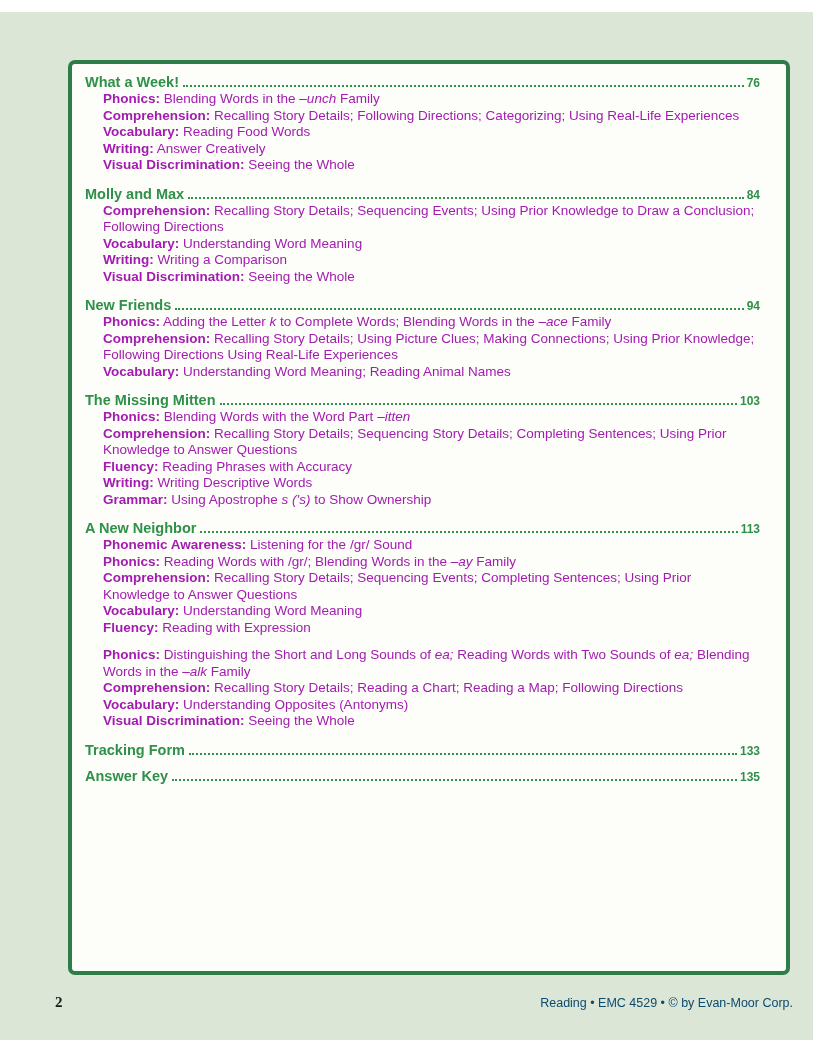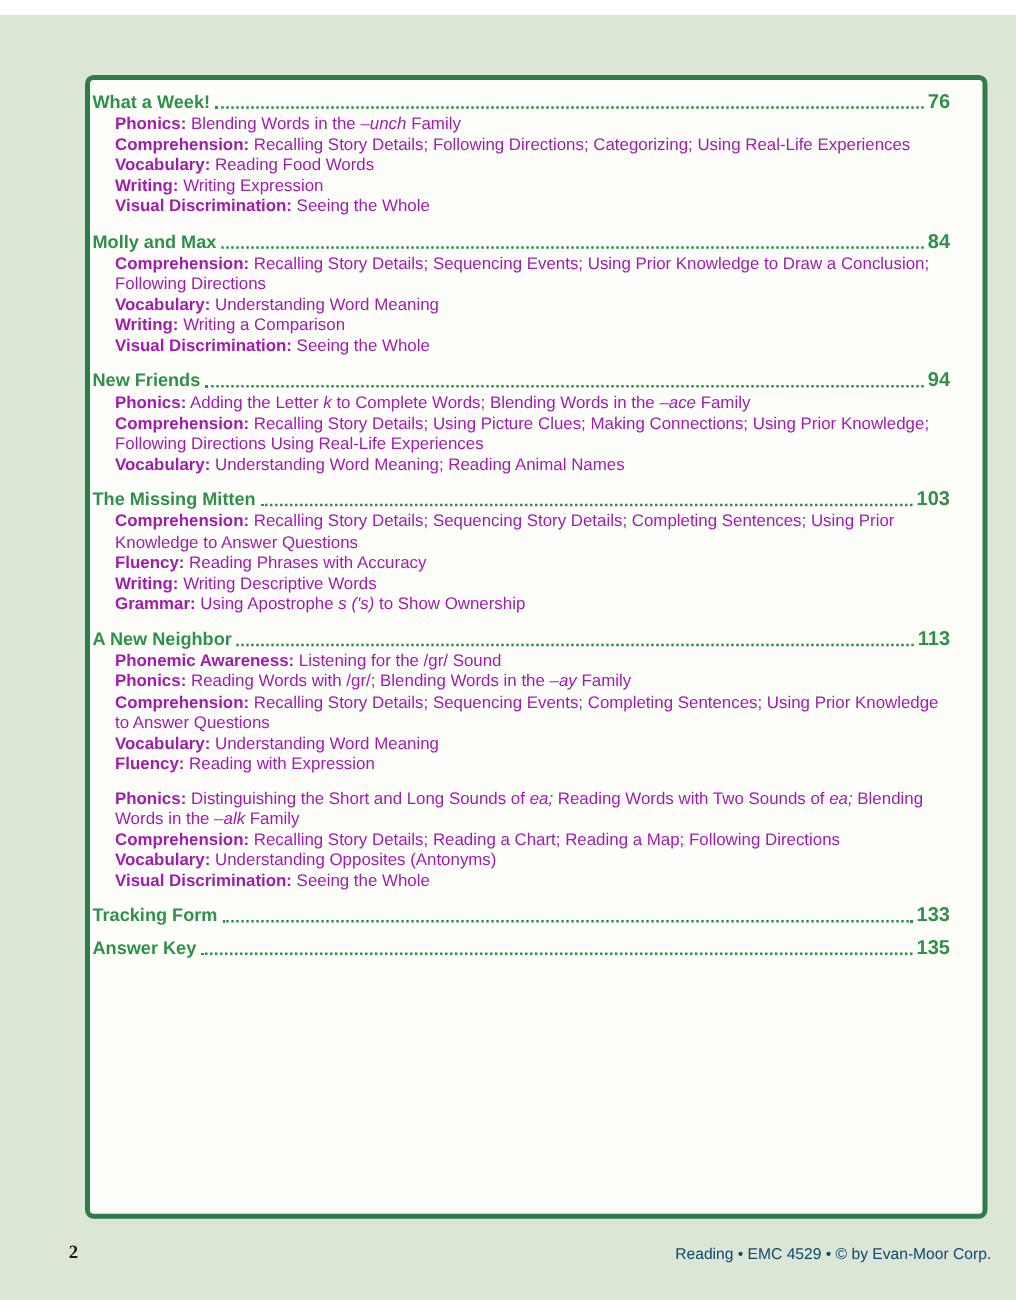--- a/index.html
+++ b/index.html
@@ -16,21 +16,21 @@
     width: 813px; height: 1028px;
     background: #dbe6d6;
   }
   .toc-box {
     position: absolute;
     left: 68px; top: 60px;
     width: 722px; height: 915px;
     background: #fdfdfa;
     border: 4px solid #2d7c49;
     border-radius: 7px;
-    padding: 9px 26px 0 2px;
+    padding: 9px 26px 0 13px;
   }
   .entry { margin-bottom: 11px; }
   .entry-head {
     display: flex;
     align-items: baseline;
     height: 18px;
     line-height: 18px;
   }
   .entry-title {
     font-weight: bold;
@@ -39,21 +39,21 @@
     white-space: nowrap;
   }
   .leader {
     flex: 1;
     align-self: flex-end;
     margin: 0 3px 4px 4px;
     border-bottom: 2px dotted #2f9149;
   }
   .entry-page {
     font-weight: bold;
-    font-size: 16px;
+    font-size: 12px;
     color: #2f9149;
     white-space: nowrap;
   }
   .details { padding-left: 18px; }
   .detail-line {
     font-size: 13.5px;
     line-height: 16.5px;
     color: #a21caf;
   }
   .detail-label { font-weight: bold; }
@@ -86,21 +86,21 @@
       <span class="leader"></span>
       <span class="entry-page">76</span>
     </div>
     <div class="details">
   <div class="detail-line"><b class="detail-label">Phonics:</b><span class="detail-text"><span> Blending Words in the </span><i>–unch</i><span> Family</span></span></div>
 
   <div class="detail-line"><b class="detail-label">Comprehension:</b><span class="detail-text"><span> Recalling Story Details; Following Directions; Categorizing; Using Real-Life Experiences</span></span></div>
 
   <div class="detail-line"><b class="detail-label">Vocabulary:</b><span class="detail-text"><span> Reading Food Words</span></span></div>
 
-  <div class="detail-line"><b class="detail-label">Writing:</b><span class="detail-text"><span> Writing Expression</span></span></div>
+  <div class="detail-line"><b class="detail-label">Writing:</b><span class="detail-text"><span> Answer Creatively</span></span></div>
 
   <div class="detail-line"><b class="detail-label">Visual Discrimination:</b><span class="detail-text"><span> Seeing the Whole</span></span></div>
 </div>
   </div>
 
   <div class="entry">
     <div class="entry-head">
       <span class="entry-title">Molly and Max</span>
       <span class="leader"></span>
       <span class="entry-page">84</span>
@@ -133,20 +133,21 @@
 </div>
   </div>
 
   <div class="entry">
     <div class="entry-head">
       <span class="entry-title">The Missing Mitten</span>
       <span class="leader"></span>
       <span class="entry-page">103</span>
     </div>
     <div class="details">
+  <div class="detail-line"><b class="detail-label">Phonics:</b><span class="detail-text"><span> Blending Words with the Word Part </span><i>–itten</i></span></div>
 
   <div class="detail-line"><b class="detail-label">Comprehension:</b><span class="detail-text"><span> Recalling Story Details; Sequencing Story Details; Completing Sentences; Using Prior Knowledge to Answer Questions</span></span></div>
 
   <div class="detail-line"><b class="detail-label">Fluency:</b><span class="detail-text"><span> Reading Phrases with Accuracy</span></span></div>
 
   <div class="detail-line"><b class="detail-label">Writing:</b><span class="detail-text"><span> Writing Descriptive Words</span></span></div>
 
   <div class="detail-line"><b class="detail-label">Grammar:</b><span class="detail-text"><span> Using Apostrophe </span><i>s ('s)</i><span> to Show Ownership</span></span></div>
 </div>
   </div>

